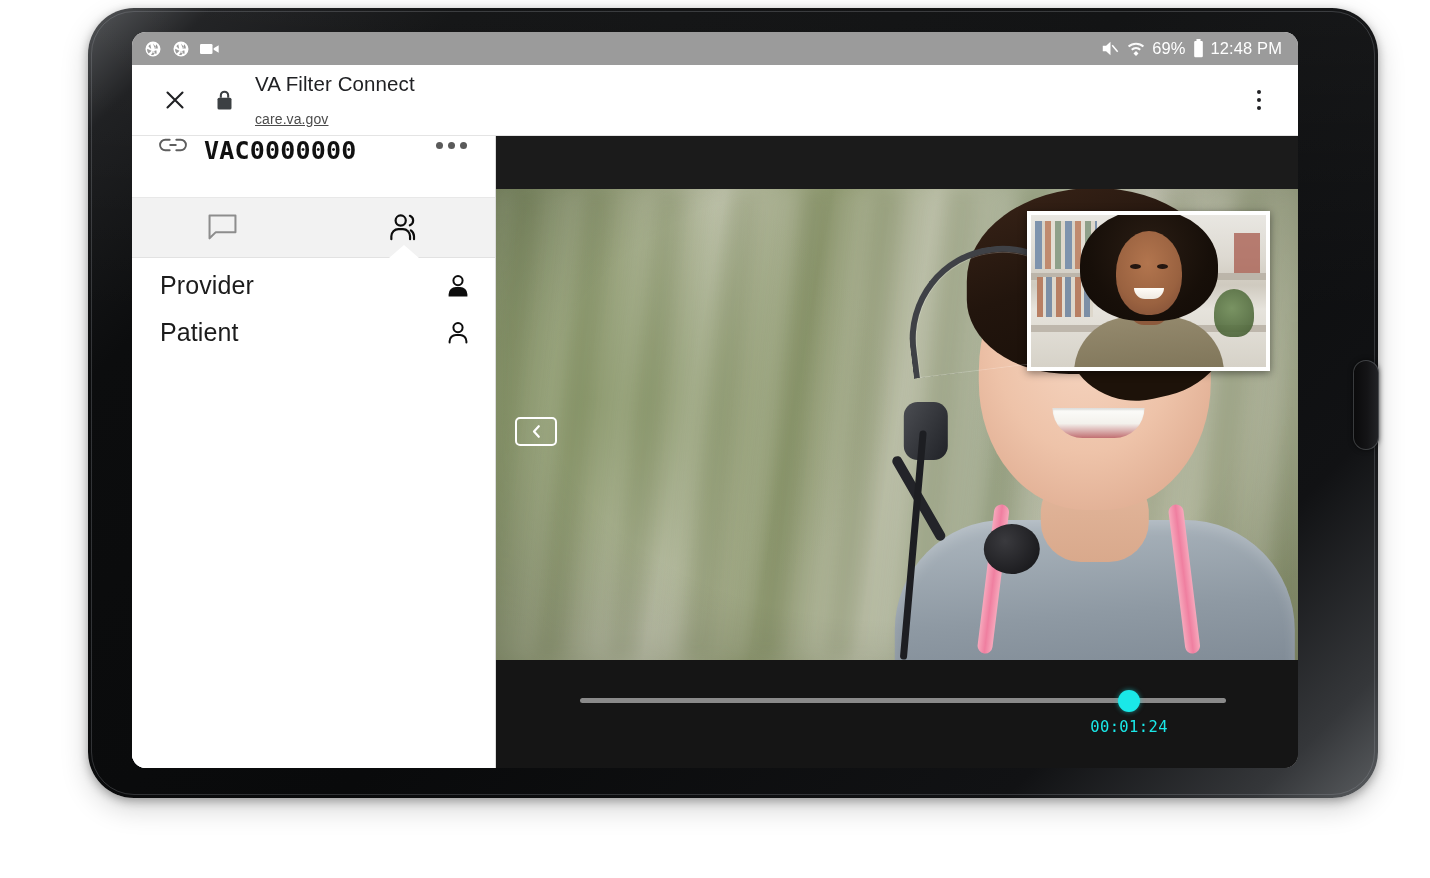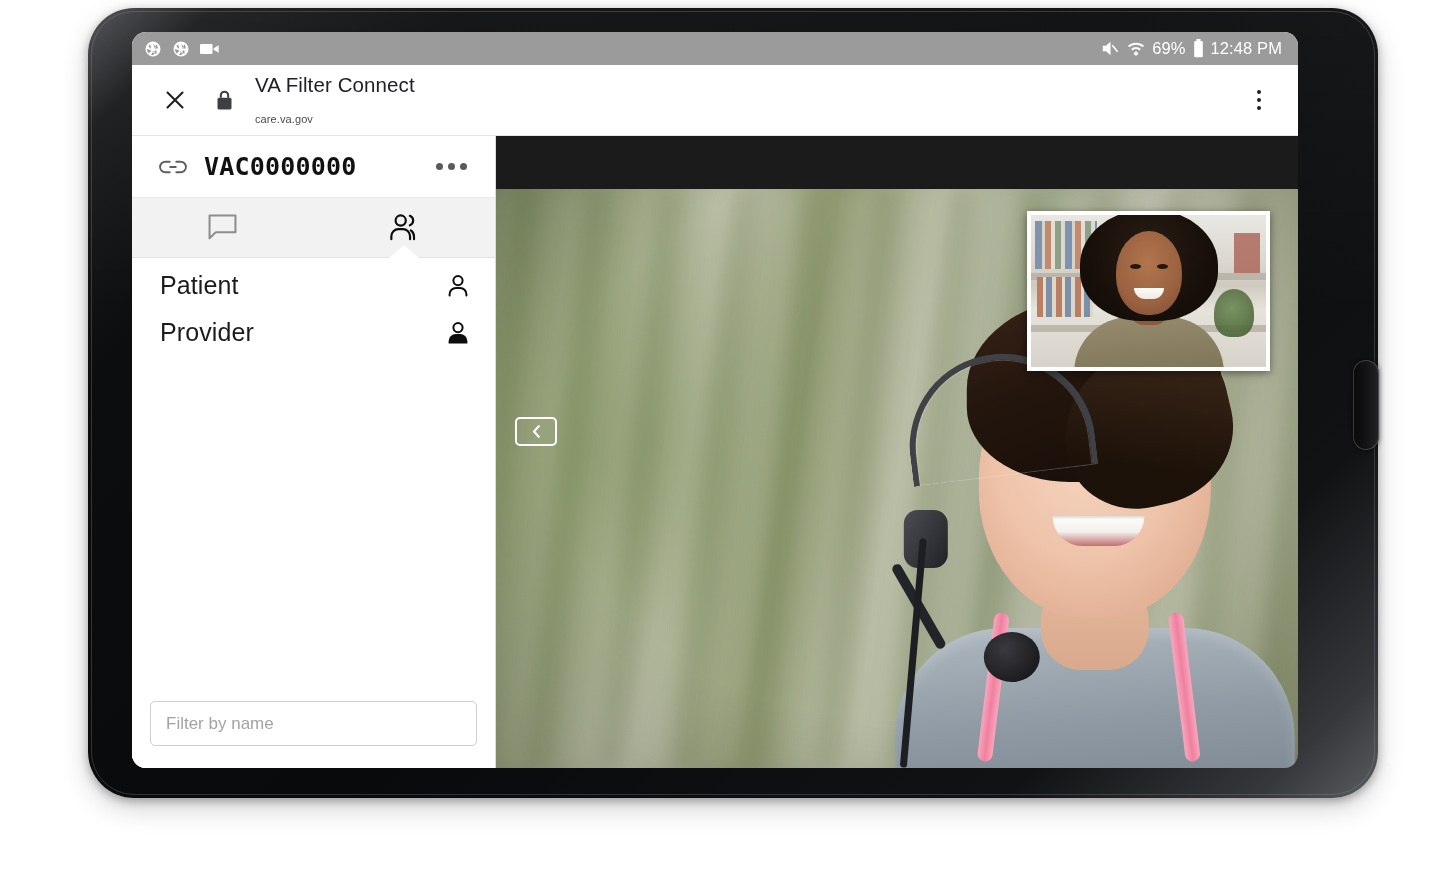--- a/index.html
+++ b/index.html
@@ -56,37 +56,37 @@
   
   .browserbar{
     height:71px; background:#fff; display:flex; align-items:center;
     padding:0 22px 0 26px; flex:none; border-bottom:1px solid #e4e4e4;
   }
   .bb-close{ width:34px; height:34px; display:flex; align-items:center;
     justify-content:center; cursor:pointer; }
   .bb-lock{ margin-left:24px; display:flex; align-items:center; }
   .bb-text{ margin-left:22px; line-height:1.12; }
   .bb-title{ font-size:20.5px; color:#202124; letter-spacing:.1px; }
-  .bb-url{ font-size:11px; color:#4b4b4b; margin-top:16px; letter-spacing:.1px; }
+  .bb-url{ font-size:14px; color:#4b4b4b; margin-top:16px; letter-spacing:.1px;text-decoration:underline; }
   .bb-menu{ margin-left:auto; width:34px; height:34px; display:flex;
     flex-direction:column; align-items:center; justify-content:center; gap:3.5px;
     cursor:pointer; }
   .bb-menu i{ width:4.6px; height:4.6px; border-radius:50%; background:#202124;
     display:block; }
 
   
   .appbody{ flex:1; display:flex; min-height:0; }
 
   
   .sidebar{
     width:364px; flex:none; background:#fff; display:flex; flex-direction:column;
     border-right:1px solid #dcdcdc; min-height:0;
   }
   .sb-header{
-    height:62px; flex:none; display:flex; align-items:center; padding:0 22px 0 26px;
+    height:62px; flex:none; display:flex; padding:0 22px 0 26px;
     border-bottom:1px solid #e8e8e8;
   }
   .sb-link-ico{ flex:none; display:flex; }
   .sb-meeting{
     margin-left:16px; font-size:25px; font-weight:700; color:#111;
     letter-spacing:.2px;
     font-family:"DejaVu Sans Mono","Liberation Mono",monospace;
   }
   .sb-dots{ margin-left:auto; display:flex; gap:5px; cursor:pointer; padding:6px; }
   .sb-dots i{ width:7px; height:7px; border-radius:50%; background:#5a5a5a; }
@@ -358,42 +358,39 @@
                 <path d="M24.2 2.6a5.4 5.4 0 010 10.1"></path>
                 <path d="M4.6 27.4v-3.1a7.5 7.5 0 017.5-7.5h4.8a7.5 7.5 0 017.5 7.5v3.1"></path>
                 <path d="M28.6 27.4v-3.1a7.5 7.5 0 00-3.4-6.2"></path>
               </svg>
               <span class="pointer"></span>
             </div>
           </div>
 
           <div class="plist">
             <div class="prow">
+              <span class="prow-name">Provider</span>
+              <span class="prow-ico">
+                <svg width="22" height="24" viewBox="0 0 22 24" fill="none" stroke="#0d0d0d" stroke-width="2">
+                  <circle cx="11" cy="6.6" r="4.6"></circle>
+                  <path d="M2.6 21.6v-1.4A6.3 6.3 0 018.9 14h4.2a6.3 6.3 0 016.3 6.2v1.4z" fill="#0d0d0d"></path>
+                </svg>
+              </span>
+            </div>
+            <div class="prow">
               <span class="prow-name">Patient</span>
               <span class="prow-ico">
                 <svg width="22" height="24" viewBox="0 0 22 24" fill="none" stroke="#0d0d0d" stroke-width="2" stroke-linecap="round">
                   <circle cx="11" cy="6.6" r="4.6"></circle>
                   <path d="M2.6 21.6v-1.4A6.3 6.3 0 018.9 14h4.2a6.3 6.3 0 016.3 6.2v1.4"></path>
                 </svg>
               </span>
             </div>
-            <div class="prow">
-              <span class="prow-name">Provider</span>
-              <span class="prow-ico">
-                <svg width="22" height="24" viewBox="0 0 22 24" fill="none" stroke="#0d0d0d" stroke-width="2">
-                  <circle cx="11" cy="6.6" r="4.6"></circle>
-                  <path d="M2.6 21.6v-1.4A6.3 6.3 0 018.9 14h4.2a6.3 6.3 0 016.3 6.2v1.4z" fill="#0d0d0d"></path>
-                </svg>
-              </span>
-            </div>
           </div>
 
-          <div class="filterwrap">
-            <input class="filterbox" type="text" placeholder="Filter by name" style="">
-          </div>
         </div>
 
         <div class="stage">
           <div class="stage-top"></div>
 
           <div class="videoarea">
             <div class="scene"></div>
             <div class="vignette"></div>
 
             <div class="person">
@@ -436,18 +433,24 @@
               <div class="pip-neck"></div>
               <div class="pip-hair"></div>
               <div class="pip-face">
                 <div class="pip-eye l"></div>
                 <div class="pip-eye r"></div>
                 <div class="pip-smile"></div>
               </div>
             </div>
           </div>
 
+          <div class="controls">
+            <div class="slider">
+              <div class="thumb" id="slider-thumb" style="left: 85%;"></div>
+            </div>
+            <div class="timer" id="elapsed-timer" style="left: 633.1px;">00:01:24</div>
+          </div>
         </div>
 
       </div>
     </div>
   </div>
 </div>
 
 </body></html>

